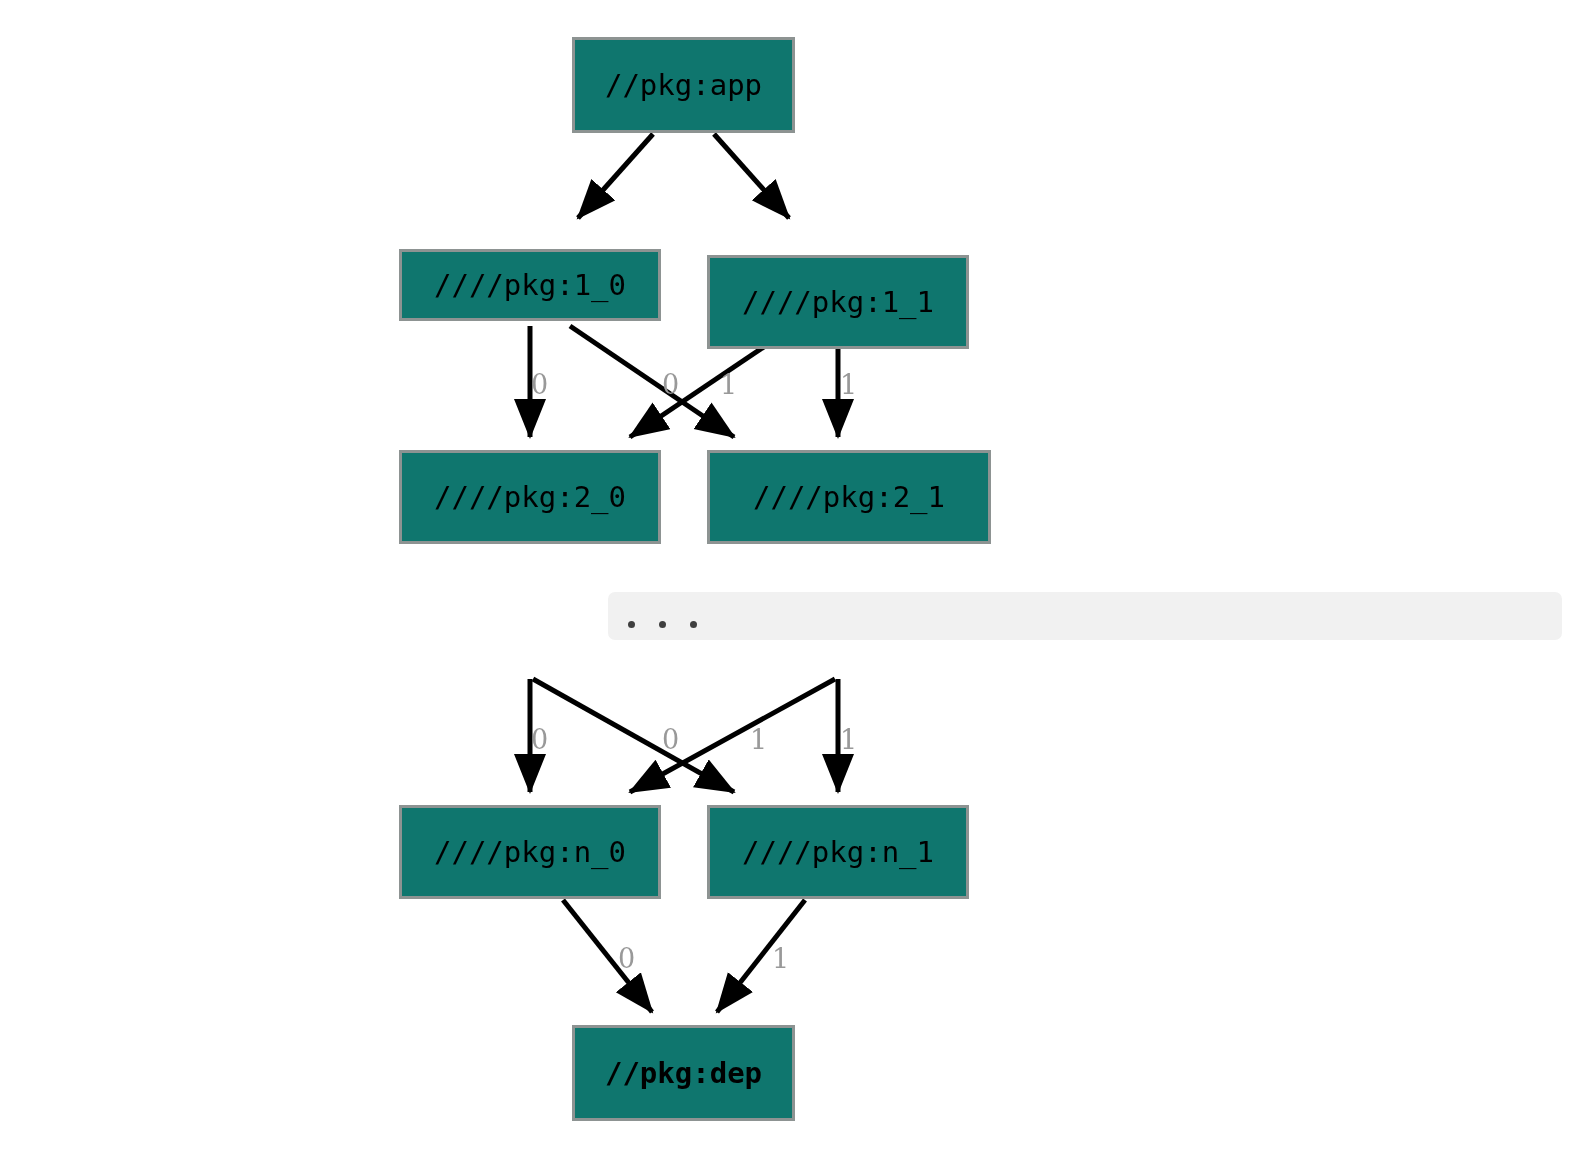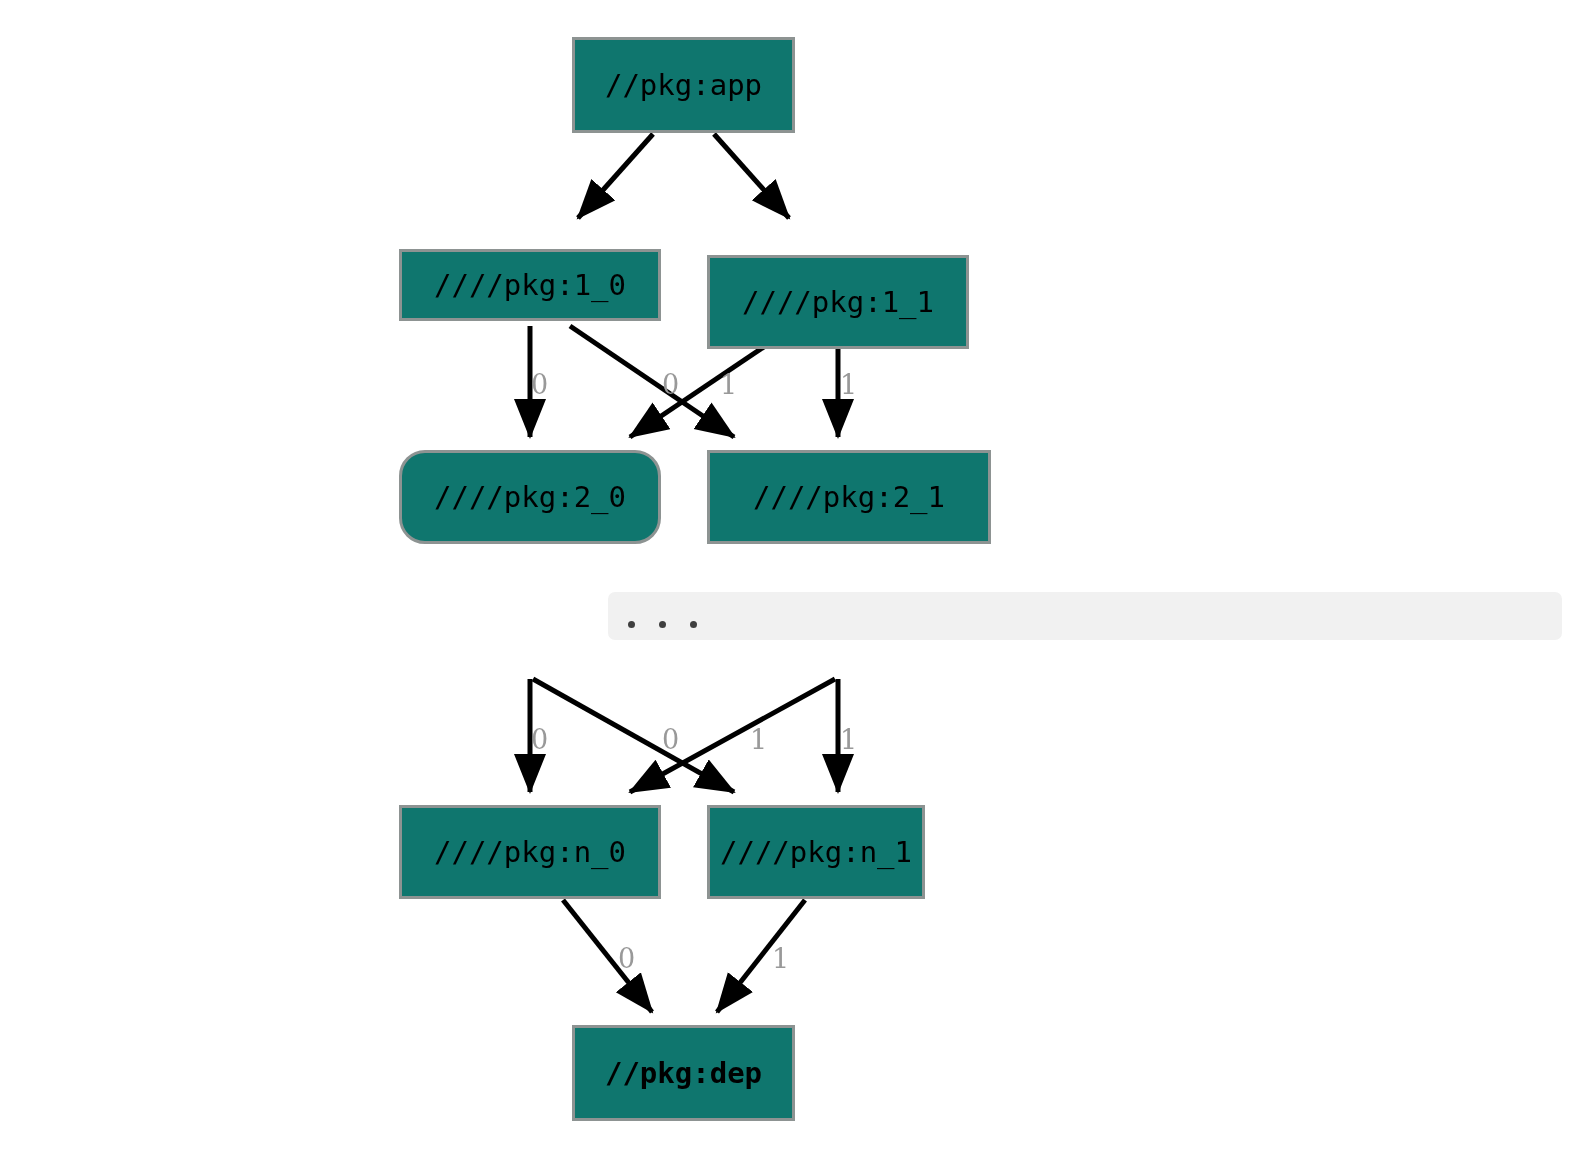--- a/index.html
+++ b/index.html
@@ -116,33 +116,33 @@
 </div>
 
 <div class="node-box" style="left:399px; top:249px; width:262px; height:72px;">
   <span class="node-label">////pkg:1_0</span>
 </div>
 
 <div class="node-box" style="left:707px; top:231px; width:262px; height:94px;margin-top:24px;">
   <span class="node-label">////pkg:1_1</span>
 </div>
 
-<div class="node-box" style="left:399px; top:450px; width:262px; height:94px;border-radius:26px;">
+<div class="node-box" style="left:399px; top:450px; width:262px; height:94px;">
   <span class="node-label">////pkg:2_0</span>
 </div>
 
 <div class="node-box" style="left:707px; top:450px; width:284px; height:94px;">
   <span class="node-label">////pkg:2_1</span>
 </div>
 
 <div class="node-box" style="left:399px; top:805px; width:262px; height:94px;">
   <span class="node-label">////pkg:n_0</span>
 </div>
 
-<div class="node-box" style="left:707px; top:805px; width:218px; height:94px;">
+<div class="node-box" style="left:707px; top:805px; width:262px; height:94px;">
   <span class="node-label">////pkg:n_1</span>
 </div>
 
 <div class="node-box" style="left:572px; top:1025px; width:223px; height:96px;font-weight:bold;">
   <span class="node-label">//pkg:dep</span>
 </div>
 
 <div class="edge-label" style="left:531px; top:371px;">0</div>
 <div class="edge-label" style="left:662px; top:371px;">0</div>
 <div class="edge-label" style="left:720px; top:371px;">1</div>

